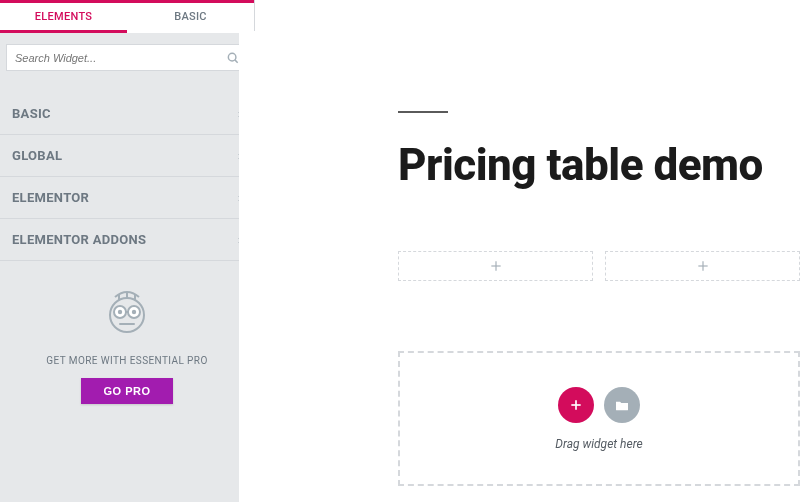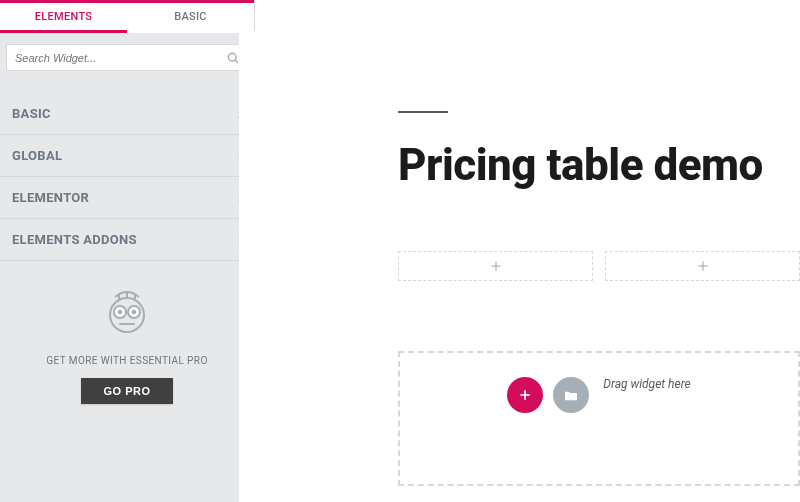--- a/index.html
+++ b/index.html
@@ -98,21 +98,21 @@
     margin-bottom: 14px;
   }
   .promo-text {
     font-size: 10px;
     letter-spacing: 0.4px;
     margin-bottom: 12px;
     color: #6d7882;
   }
   .go-pro {
     display: inline-block;
-    background: #404040;
+    background: #a21caf;
     color: #ffffff;
     font-size: 11px;
     font-weight: 700;
     letter-spacing: 0.5px;
     padding: 7px 22px;
     border: none;
     cursor: pointer;
     box-shadow: 0 1px 2px rgba(0,0,0,0.15);
   }
   .collapse-handle {
@@ -170,20 +170,22 @@
     align-items: center;
     justify-content: center;
     color: #a4afb7;
     cursor: pointer;
   }
   .dropzone {
     margin-top: 70px;
     border: 2px dashed #d5d8dc;
     min-height: 135px;
     display: flex;
+    flex-direction: column;
+    align-items: center;
     justify-content: center;
     gap: 14px;
     padding: 24px 10px;
   }
   .dz-btns {
     display: flex;
     gap: 10px;
   }
   .circ {
     width: 36px;
@@ -231,21 +233,21 @@
   </div>
   <div class="cat">
     <span>GLOBAL</span>
     <span class="chev">›</span>
   </div>
   <div class="cat">
     <span>ELEMENTOR</span>
     <span class="chev">›</span>
   </div>
   <div class="cat">
-    <span>ELEMENTS ADDONS</span>
+    <span>ELEMENTOR ADDONS</span>
     <span class="chev">›</span>
   </div>
 
   <div class="promo">
     <div class="mascot">
       <svg width="56" height="56" viewBox="0 0 56 56">
         <circle cx="28" cy="30" r="17" fill="none" stroke="#a4afb7" stroke-width="2"></circle>
         <circle cx="21" cy="27" r="6" fill="#ffffff" stroke="#a4afb7" stroke-width="2"></circle>
         <circle cx="35" cy="27" r="6" fill="#ffffff" stroke="#a4afb7" stroke-width="2"></circle>
         <circle cx="21" cy="27" r="2.2" fill="#a4afb7"></circle>

